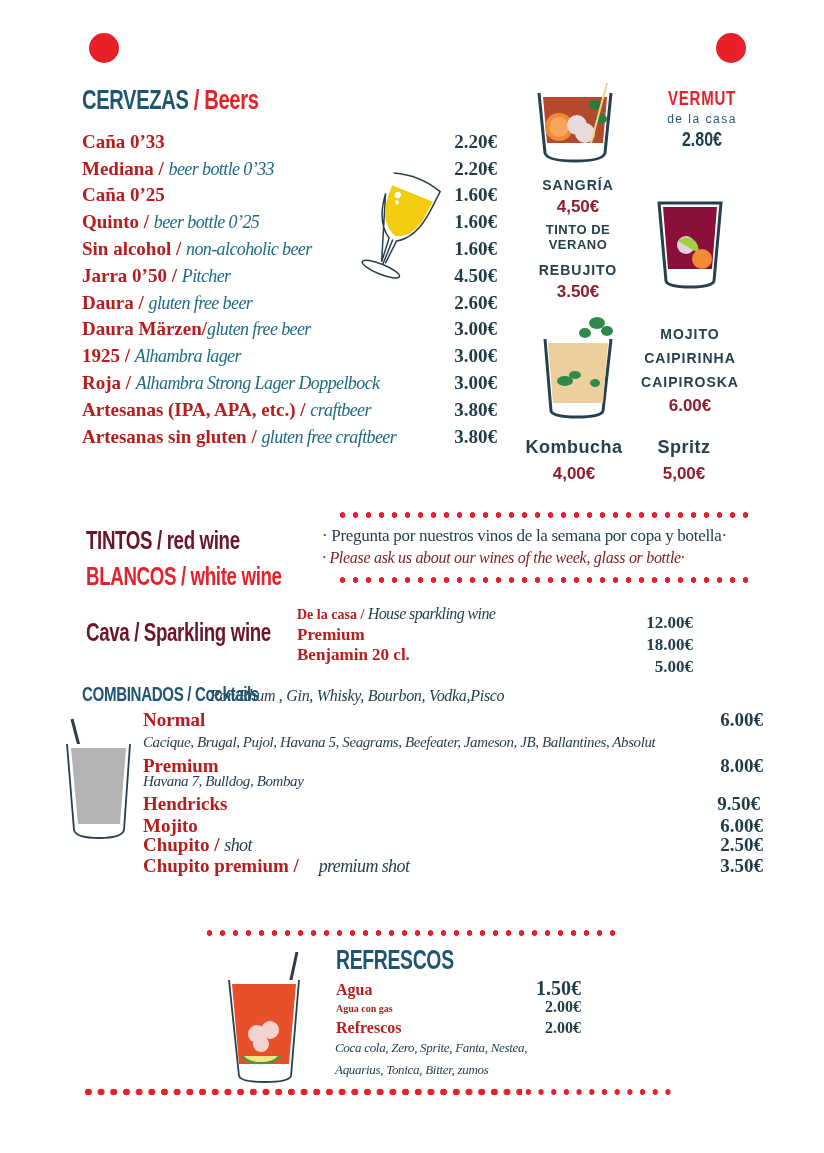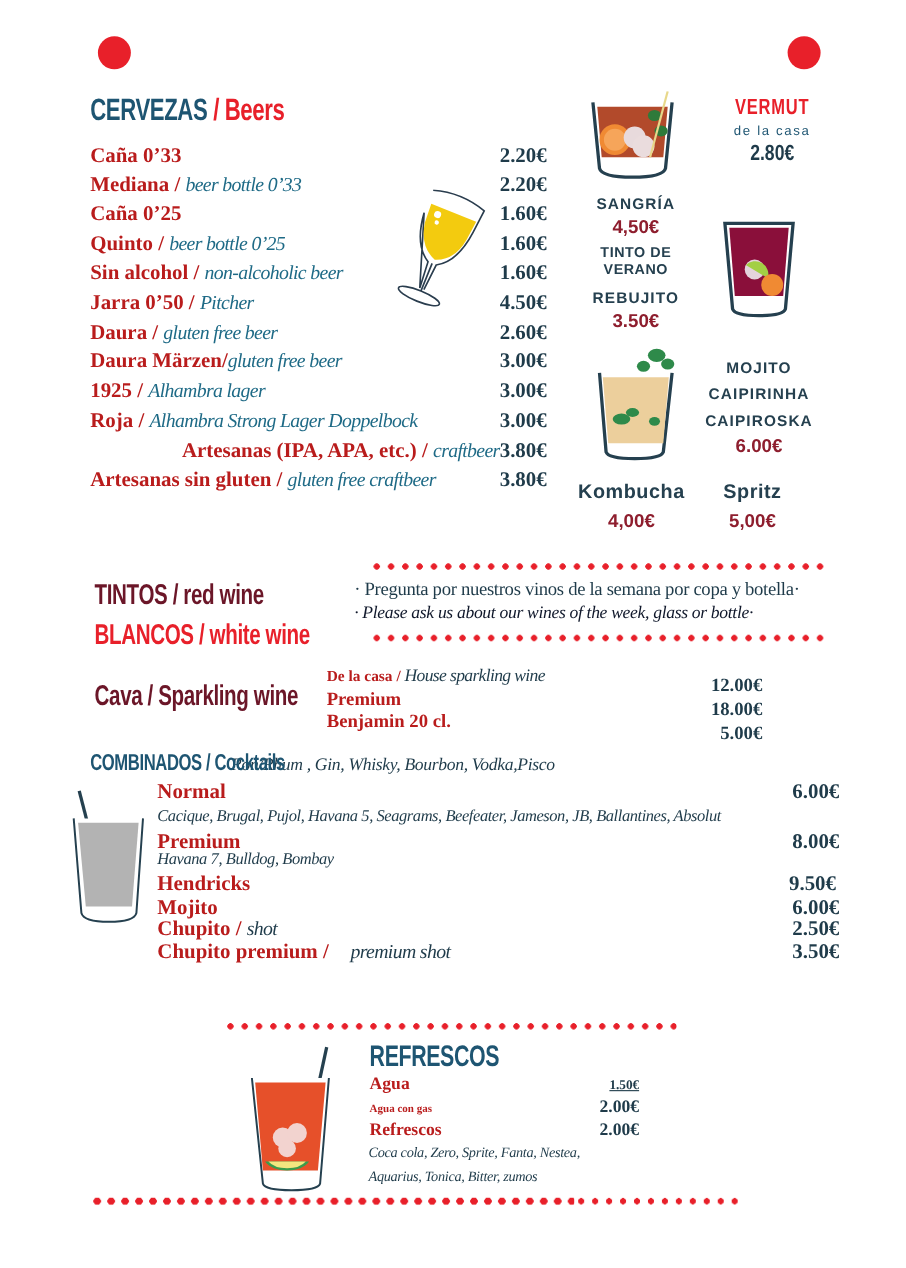--- a/index.html
+++ b/index.html
@@ -65,21 +65,21 @@
       <span class="price">3.00€</span>
     </div>
   <div class="row" style="top:345px;">
       <span><span class="item-name">1925 / </span><span class="item-sub">Alhambra lager</span></span>
       <span class="price">3.00€</span>
     </div>
   <div class="row" style="top:372px;">
       <span><span class="item-name">Roja / </span><span class="item-sub">Alhambra Strong Lager Doppelbock</span></span>
       <span class="price">3.00€</span>
     </div>
-  <div class="row" style="top:399px;justify-content:flex-end;">
+  <div class="row" style="top:399px;">
       <span><span class="item-name">Artesanas (IPA, APA, etc.) / </span><span class="item-sub">craftbeer</span></span>
       <span class="price">3.80€</span>
     </div>
   <div class="row" style="top:426px;">
       <span><span class="item-name">Artesanas sin gluten / </span><span class="item-sub">gluten free craftbeer</span></span>
       <span class="price">3.80€</span>
     </div>
 </div>
 
 <svg class="abs" style="left:350px;top:172px;" width="100" height="115" viewBox="0 0 100 115">
@@ -151,21 +151,21 @@
 </div>
 <div class="abs" style="left:634px;top:437px;width:100px;text-align:center;">
   <div class="sm-cond" style="font-size:18px;color:#25404f;letter-spacing:0.5px;">Spritz</div>
   <div class="sm-cond wine" style="font-size:17px;margin-top:6px;letter-spacing:0;">5,00€</div>
 </div>
 
 <div class="dots" style="left:336px;top:512px;width:416px;"></div>
 <div class="abs condensed maroon" style="left:86px;top:525px;font-size:26px;transform:scaleX(0.72);white-space:nowrap;">TINTOS / red wine</div>
 <div class="abs condensed red" style="left:86px;top:561px;font-size:26px;transform:scaleX(0.72);white-space:nowrap;">BLANCOS / white wine</div>
 <div class="abs" style="left:322px;top:526px;font-size:17px;color:#1f3b4a;white-space:nowrap;letter-spacing:-0.3px;">· Pregunta por nuestros vinos de la semana por copa y botella·</div>
-<div class="abs" style="left:322px;top:549px;font-size:16px;font-style:italic;color:#0f172a;white-space:nowrap;letter-spacing:-0.3px;">· Please ask us about our wines of  the week, glass or bottle·</div>
+<div class="abs" style="left:322px;top:549px;font-size:16px;font-style:italic;color:#7f1d1d;white-space:nowrap;letter-spacing:-0.3px;">· Please ask us about our wines of  the week, glass or bottle·</div>
 <div class="dots" style="left:336px;top:577px;width:416px;"></div>
 
 <div class="abs condensed maroon" style="left:86px;top:617px;font-size:26px;transform:scaleX(0.72);white-space:nowrap;">Cava / Sparkling wine</div>
 <div class="abs" style="left:297px;top:604px;font-size:17px;line-height:20px;">
   <div><span class="item-name" style="font-size:14px;">De la casa / </span><span class="item-sub" style="font-size:16px;color:#1f3b4a;">House sparkling wine</span></div>
   <div><span class="item-name" style="font-size:17px;">Premium</span></div>
   <div><span class="item-name" style="font-size:17px;">Benjamin 20 cl.</span></div>
 </div>
 <div class="abs" style="left:620px;top:612px;width:73px;line-height:22px;">
   <div class="price" style="font-size:17px;">12.00€</div>
@@ -219,21 +219,21 @@
   <circle cx="32" cy="86" r="9" fill="#f2d3cf"></circle>
     <circle cx="45" cy="82" r="9" fill="#f2d3cf"></circle>
     <circle cx="36" cy="96" r="8" fill="#f2d3cf"></circle>
   <path d="M16 108 A22 14 0 0 0 56 108 Z" fill="#3a9b4c"></path>
   <path d="M19 108 A19 11 0 0 0 53 108 Z" fill="#f3e680"></path>
 </svg>
 
 <div class="abs condensed navy" style="left:336px;top:945px;font-size:27px;transform:scaleX(0.72);white-space:nowrap;">REFRESCOS</div>
 <div class="refr-row" style="top:977px;">
     <span class="item-name" style="font-size:16px;">Agua</span>
-    <span class="price" style="font-size:12px;text-decoration:underline;">1.50€</span>
+    <span class="price" style="font-size:20px;">1.50€</span>
   </div>
 <div class="refr-row" style="top:998px;">
     <span class="item-name" style="font-size:10px;">Agua con gas</span>
     <span class="price" style="font-size:16px;">2.00€</span>
   </div>
 <div class="refr-row" style="top:1019px;">
     <span class="item-name" style="font-size:16px;">Refrescos</span>
     <span class="price" style="font-size:16px;">2.00€</span>
   </div>
 <div class="abs" style="left:335px;top:1040px;font-style:italic;font-size:13px;color:#1f3b4a;white-space:nowrap;letter-spacing:-0.3px;">Coca cola, Zero, Sprite, Fanta, Nestea,</div>

